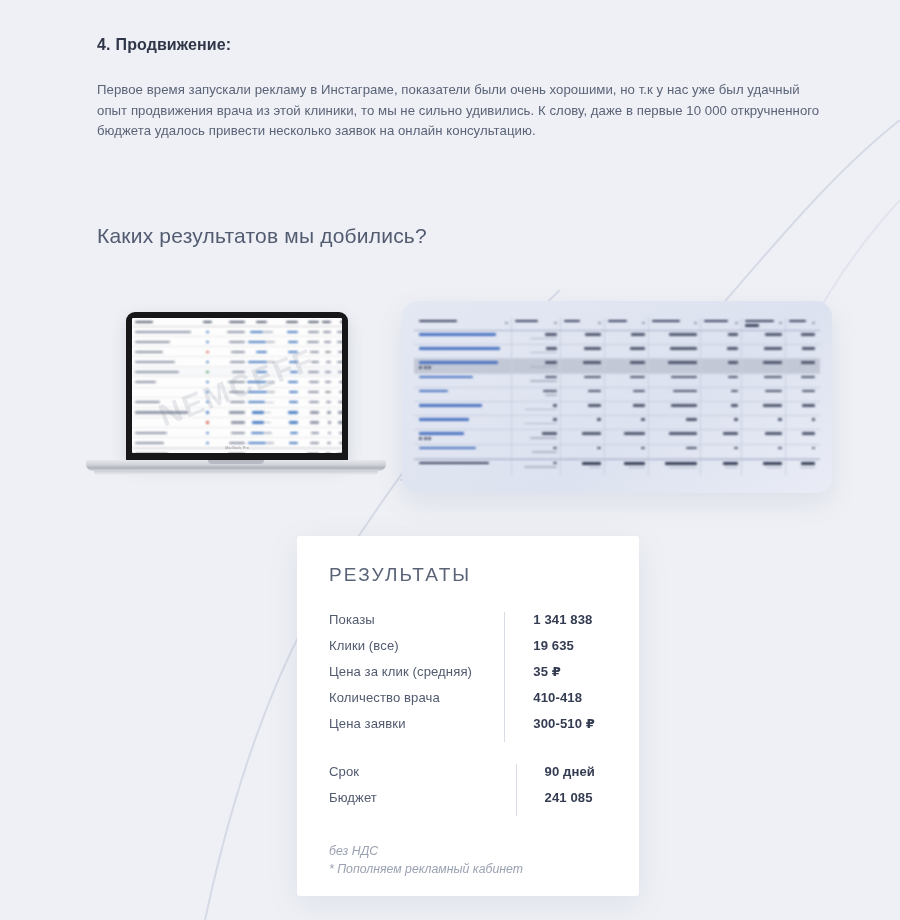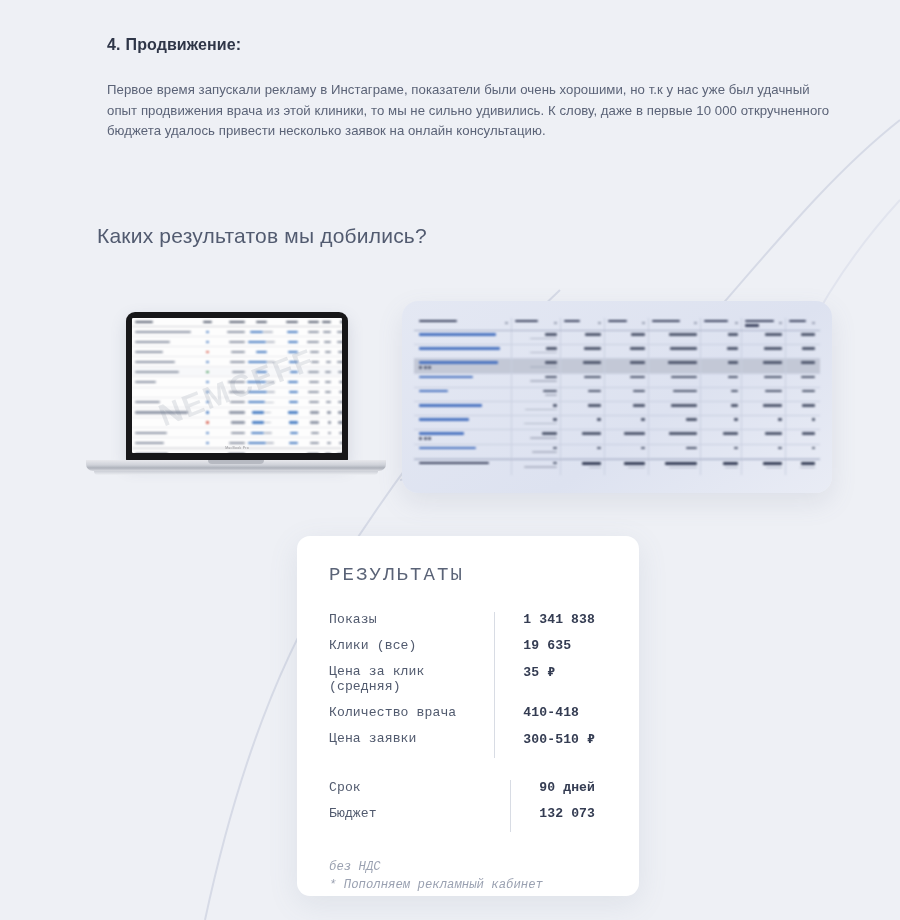--- a/index.html
+++ b/index.html
@@ -21,21 +21,21 @@
     inset: 0;
     width: 900px;
     height: 920px;
     pointer-events: none;
     z-index: 0;
   }
 
   
   .article {
     position: absolute;
-    left: 107px;
+    left: 97px;
     top: 36px;
     width: 730px;
     z-index: 2;
   }
   .article-heading {
     font-size: 16px;
     font-weight: bold;
     color: #2f3648;
     letter-spacing: .1px;
     margin: 0 0 26px 0;
@@ -243,25 +243,24 @@
   .icon-trio i { background: #5d657d; }
 
   
   .results-card {
     position: absolute;
     left: 297px;
     top: 536px;
     width: 342px;
     height: 360px;
     background: #ffffff;
-    border-radius: 13px;
+    border-radius: 3px;
     box-shadow: 0 8px 30px rgba(110,120,150,.12);
     z-index: 4;
     padding: 28px 44px 0 32px;
-    font-family: Liberation Mono, monospace;
   }
   .results-title {
     font-size: 19px;
     letter-spacing: 2.1px;
     color: #5a6377;
     margin: 0 0 26px 0;
     font-weight: normal;
   }
   .res-table { width: 100%; border-collapse: collapse; }
   .res-table td {
@@ -817,21 +816,21 @@
   <div class="res-spacer"></div>
 
   <table class="res-table">
     <tbody>
       <tr>
         <td class="lab">Срок</td>
         <td class="val">90 дней</td>
       </tr>
       <tr>
         <td class="lab">Бюджет</td>
-        <td class="val">132 073</td>
+        <td class="val">241 085</td>
       </tr>
     </tbody>
   </table>
 
   <div class="res-note">
     <div>без НДС</div>
     <div>* Пополняем рекламный кабинет</div>
   </div>
 </div>
 

